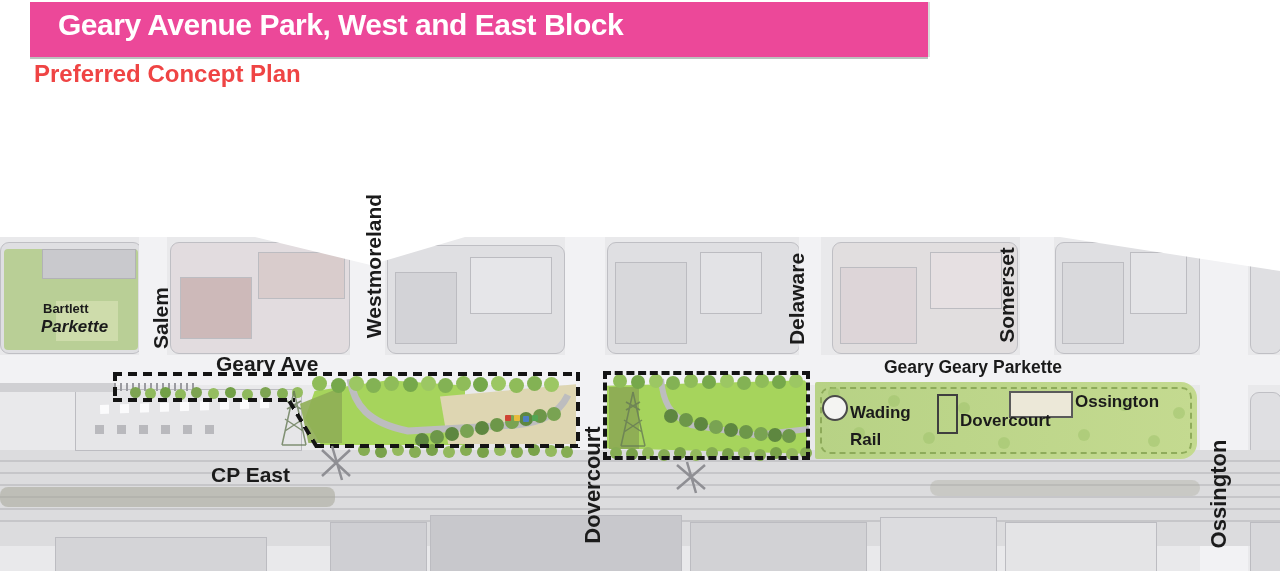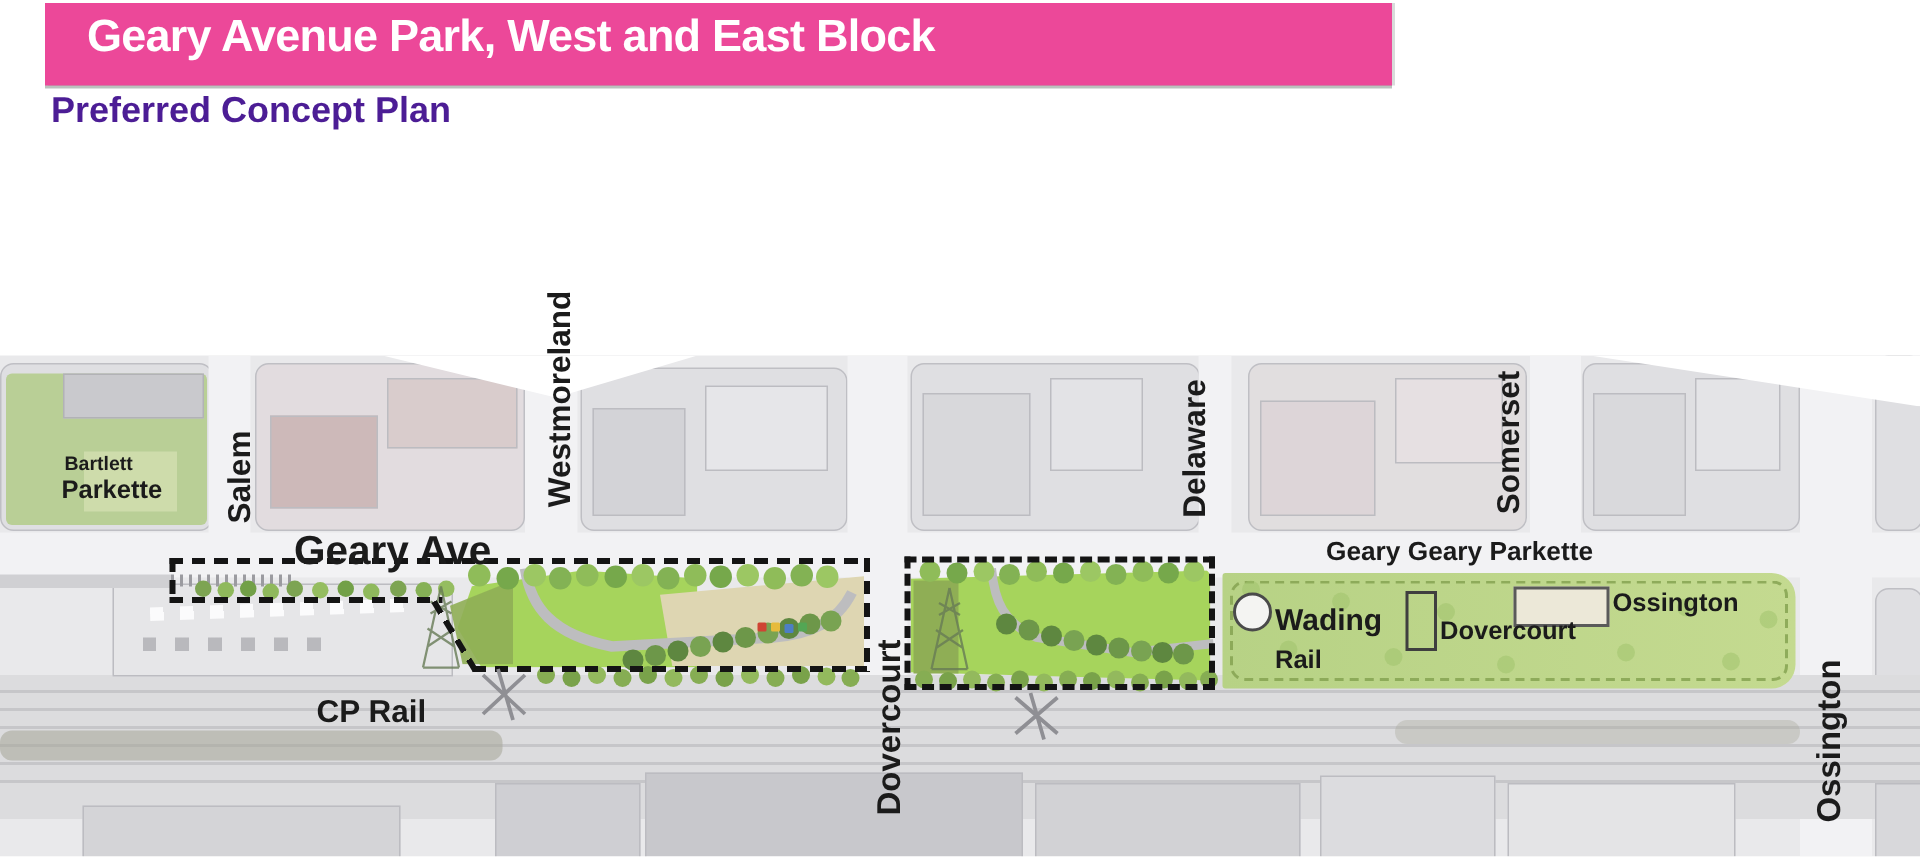--- a/index.html
+++ b/index.html
@@ -3,21 +3,21 @@
 <meta charset="utf-8">
 <style>
   html,body{margin:0;padding:0;background:#ffffff;}
   #page{position:relative;width:1280px;height:571px;background:#ffffff;overflow:hidden;
         font-family:"Liberation Sans", sans-serif;}
   
   #banner{position:absolute;left:30px;top:2px;width:898px;height:55px;background:#ec4899;
           box-shadow:0 2px 0 rgba(60,80,70,.35), 2px 0 0 rgba(60,80,70,.2);}
   #banner .t{position:absolute;left:28px;top:6px;font-size:30px;font-weight:bold;color:#ffffff;
              letter-spacing:-.5px;white-space:nowrap;}
-  #subtitle{position:absolute;left:34px;top:60px;font-size:24px;font-weight:bold;color:#4c1d95;}
+  #subtitle{position:absolute;left:34px;top:60px;font-size:24px;font-weight:bold;color:#ef4444;}
   
   #map{position:absolute;left:0;top:237px;width:1280px;height:334px;background:#e9e9eb;overflow:hidden;}
   .blk{position:absolute;background:#dfdfe2;border:1px solid #bfbfc4;border-radius:9px;}
   .bld{position:absolute;border:1px solid #bcbcc1;}
   .street{position:absolute;background:#f2f2f4;}
   .wedge{position:absolute;background:#ffffff;}
   
   #rail{position:absolute;left:0;top:213px;width:1280px;height:96px;background:#dcdcde;}
   #tracks{position:absolute;left:0;top:223px;width:1280px;height:72px;
           background:repeating-linear-gradient(180deg,#c6c6c9 0 2px,transparent 2px 12px);}
@@ -200,28 +200,28 @@
     <div id="parkette">
       <div class="dashedin"></div>
     </div>
     <div class="tree" id="t-pk"></div>
     <div id="pool"></div>
     <div id="vball"></div>
     <div id="pground"></div>
   </div>
 
   <div class="lbl" style="left:43px;top:301px;font-size:13px;">Bartlett</div>
-  <div class="lbl" style="left:41px;top:317px;font-size:17px;">Parkette</div>
-
-  <div class="lbl" style="left:196px;top:352px;font-size:27px;">Geary Ave</div>
-  <div class="lbl" style="left:211px;top:463px;font-size:21px;">CP Rail</div>
+  <div class="lbl" style="left:41px;top:317px;font-size:17px;font-style:italic;">Parkette</div>
+
+  <div class="lbl" style="left:216px;top:352px;font-size:21px;">Geary Ave</div>
+  <div class="lbl" style="left:211px;top:463px;font-size:21px;">CP East</div>
 
   <div class="lbl" style="left:884px;top:357px;font-size:17.5px;">Geary Geary Parkette</div>
 
-  <div class="lbl" style="left:850px;top:403px;font-size:20px;text-align:center;">Wading</div>
+  <div class="lbl" style="left:850px;top:403px;font-size:17px;text-align:center;">Wading</div>
   <div class="lbl" style="left:850px;top:430px;font-size:17px;">Rail</div>
   <div class="lbl" style="left:960px;top:411px;font-size:17px;">Dovercourt</div>
   <div class="lbl" style="left:1075px;top:392px;font-size:17px;">Ossington</div>
 
   <div class="vlabel" style="left:146px;top:281px;width:30px;height:74px;">
     <span style="font-size:21px;">Salem</span>
   </div>
   <div class="vlabel" style="left:358px;top:182px;width:32px;height:168px;">
     <span style="font-size:21px;">Westmoreland</span>
   </div>

